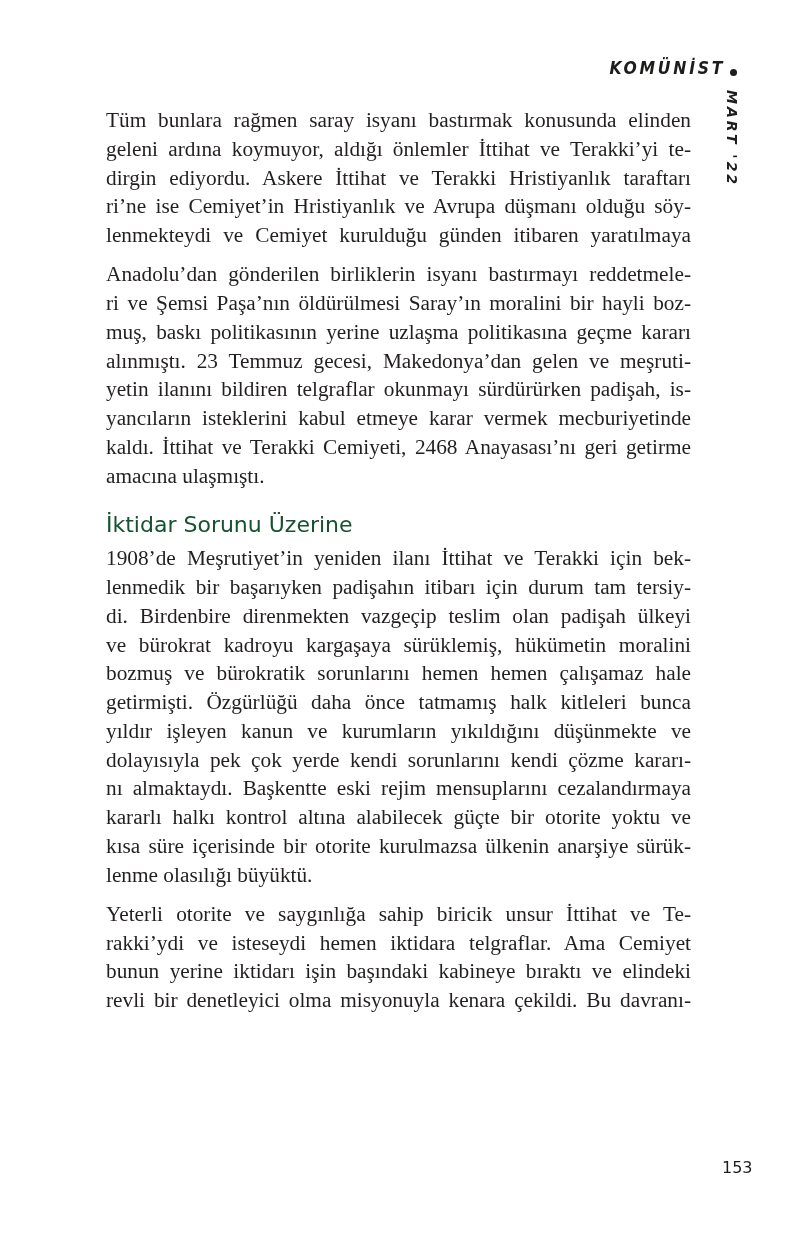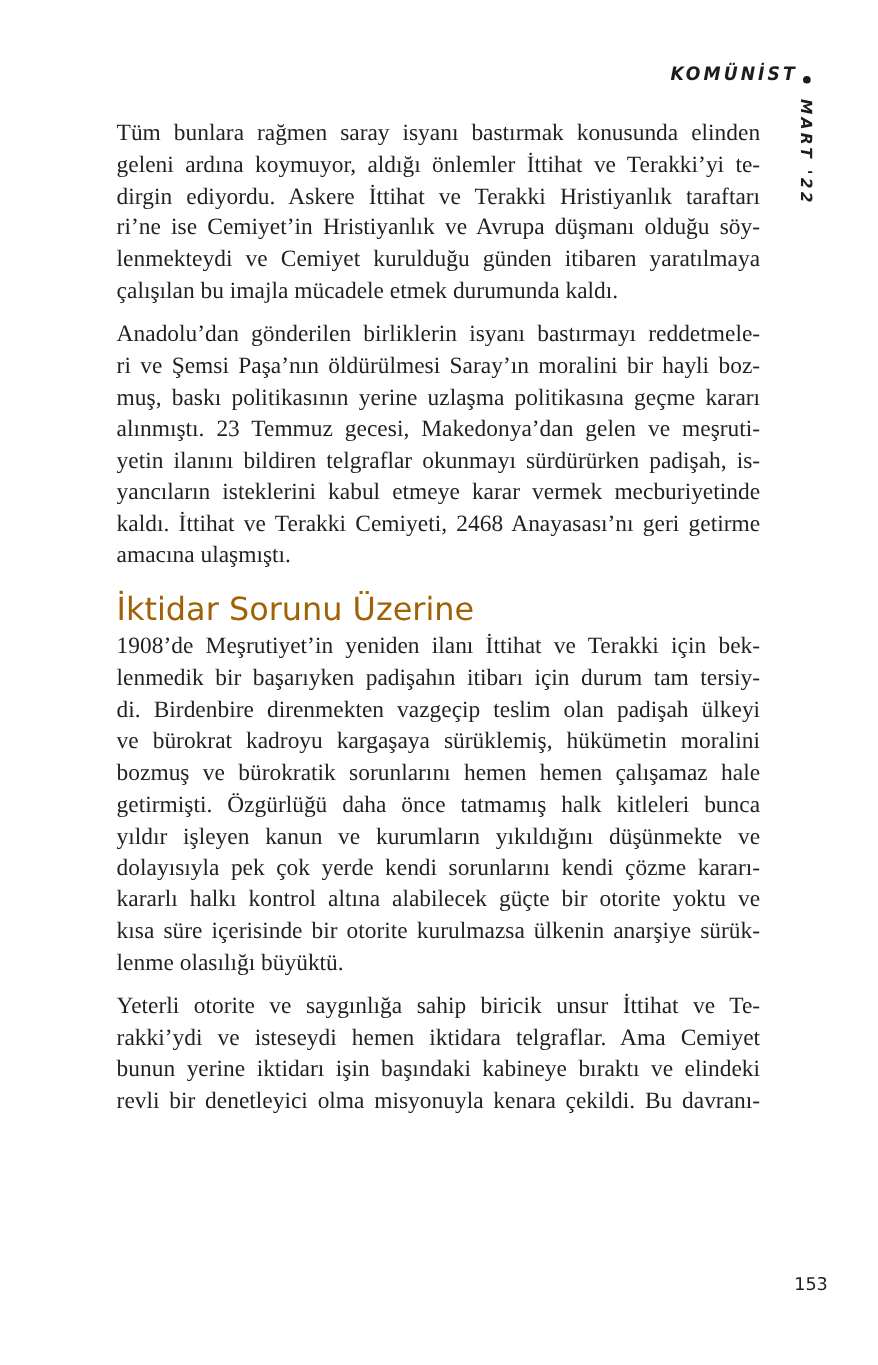--- a/index.html
+++ b/index.html
@@ -68,23 +68,23 @@
       text-align: justify;
       text-align-last: justify;
       white-space: nowrap;
       height: 28.75px;
     }
     .line.last {
       text-align-last: left;
     }
     .section-heading {
       font-family: "DejaVu Sans", sans-serif;
-      font-size: 29px;
+      font-size: 22px;
       font-weight: normal;
-      color: #a16207;
+      color: #14532d;
       margin: 20px 0 4px 0;
       line-height: 30px;
     }
     .page-number {
       position: absolute;
       left: 722px;
       top: 1158px;
       font-family: "DejaVu Sans", sans-serif;
       font-size: 16px;
       font-weight: normal;
@@ -99,21 +99,20 @@
 <div class="issue-date">MART '22</div>
 
 <div class="column">
 
   <div class="para">
     <span class="line">Tüm bunlara rağmen saray isyanı bastırmak konusunda elinden</span>
     <span class="line">geleni ardına koymuyor, aldığı önlemler İttihat ve Terakki’yi te-</span>
     <span class="line">dirgin ediyordu. Askere İttihat ve Terakki Hristiyanlık taraftarı</span>
     <span class="line">ri’ne ise Cemiyet’in Hristiyanlık ve Avrupa düşmanı olduğu söy-</span>
     <span class="line">lenmekteydi ve Cemiyet kurulduğu günden itibaren yaratılmaya</span>
-    <span class="line last">çalışılan bu imajla mücadele etmek durumunda kaldı.</span>
   </div>
 
   <div class="para">
     <span class="line">Anadolu’dan gönderilen birliklerin isyanı bastırmayı reddetmele-</span>
     <span class="line">ri ve Şemsi Paşa’nın öldürülmesi Saray’ın moralini bir hayli boz-</span>
     <span class="line">muş, baskı politikasının yerine uzlaşma politikasına geçme kararı</span>
     <span class="line">alınmıştı. 23 Temmuz gecesi, Makedonya’dan gelen ve meşruti-</span>
     <span class="line">yetin ilanını bildiren telgraflar okunmayı sürdürürken padişah, is-</span>
     <span class="line">yancıların isteklerini kabul etmeye karar vermek mecburiyetinde</span>
     <span class="line">kaldı. İttihat ve Terakki Cemiyeti, 2468 Anayasası’nı geri getirme</span>
@@ -124,20 +123,21 @@
 
   <div class="para">
     <span class="line">1908’de Meşrutiyet’in yeniden ilanı İttihat ve Terakki için bek-</span>
     <span class="line">lenmedik bir başarıyken padişahın itibarı için durum tam tersiy-</span>
     <span class="line">di. Birdenbire direnmekten vazgeçip teslim olan padişah ülkeyi</span>
     <span class="line">ve bürokrat kadroyu kargaşaya sürüklemiş, hükümetin moralini</span>
     <span class="line">bozmuş ve bürokratik sorunlarını hemen hemen çalışamaz hale</span>
     <span class="line">getirmişti. Özgürlüğü daha önce tatmamış halk kitleleri bunca</span>
     <span class="line">yıldır işleyen kanun ve kurumların yıkıldığını düşünmekte ve</span>
     <span class="line">dolayısıyla pek çok yerde kendi sorunlarını kendi çözme kararı-</span>
+    <span class="line">nı almaktaydı. Başkentte eski rejim mensuplarını cezalandırmaya</span>
     <span class="line">kararlı halkı kontrol altına alabilecek güçte bir otorite yoktu ve</span>
     <span class="line">kısa süre içerisinde bir otorite kurulmazsa ülkenin anarşiye sürük-</span>
     <span class="line last">lenme olasılığı büyüktü.</span>
   </div>
 
   <div class="para">
     <span class="line">Yeterli otorite ve saygınlığa sahip biricik unsur İttihat ve Te-</span>
     <span class="line">rakki’ydi ve isteseydi hemen iktidara telgraflar. Ama Cemiyet</span>
     <span class="line">bunun yerine iktidarı işin başındaki kabineye bıraktı ve elindeki</span>
     <span class="line">revli bir denetleyici olma misyonuyla kenara çekildi. Bu davranı-</span>

